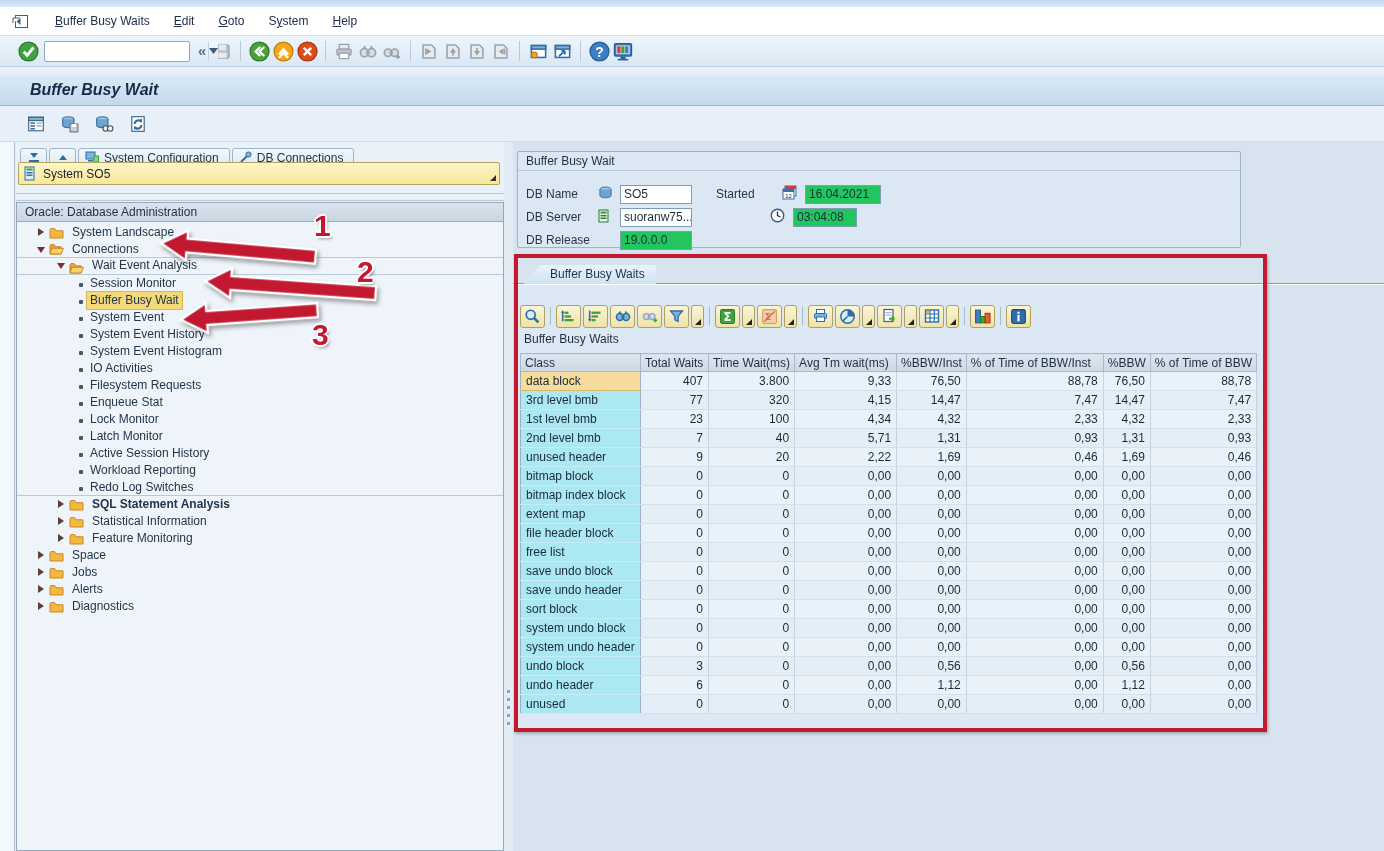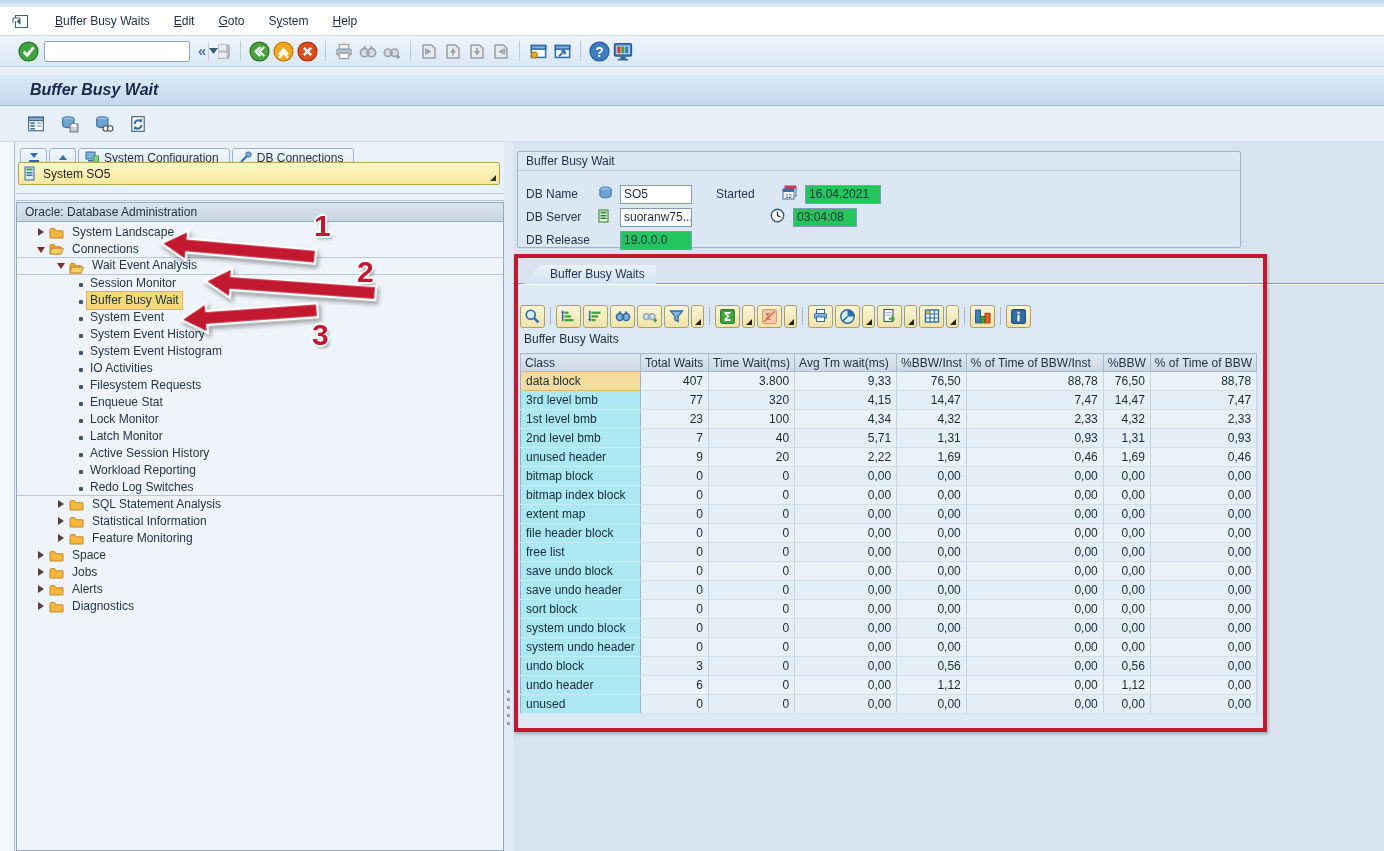--- a/index.html
+++ b/index.html
@@ -505,21 +505,21 @@
             <span class="lbl">Active Session History</span>
           </div>
           <div class="tree-item" style="padding-left: 58px;">
             <span class="marker"><i class="bullet"></i></span>
             <span class="lbl">Workload Reporting</span>
           </div>
           <div class="tree-item sep-after" style="padding-left: 58px;">
             <span class="marker"><i class="bullet"></i></span>
             <span class="lbl">Redo Log Switches</span>
           </div>
-          <div class="tree-item" style="padding-left: 38px;">
+          <div class="tree-item" style="padding-left: 38px; font-weight: bold;">
             <span class="marker"><i class="tri-closed"></i></span>
             <span class="ficon">
               <span style="display: flex;">
                 <svg width="15" height="12" viewBox="0 0 15 12">
                   <path d="M1 3 L1 11 L14 11 L14 3.8 L7 3.8 L5.6 1.6 L1.8 1.6 Z" fill="#f5b83d" stroke="#c8862a"></path>
                 </svg>
               </span>
             </span>
             <span class="lbl">SQL Statement Analysis</span>
           </div>

